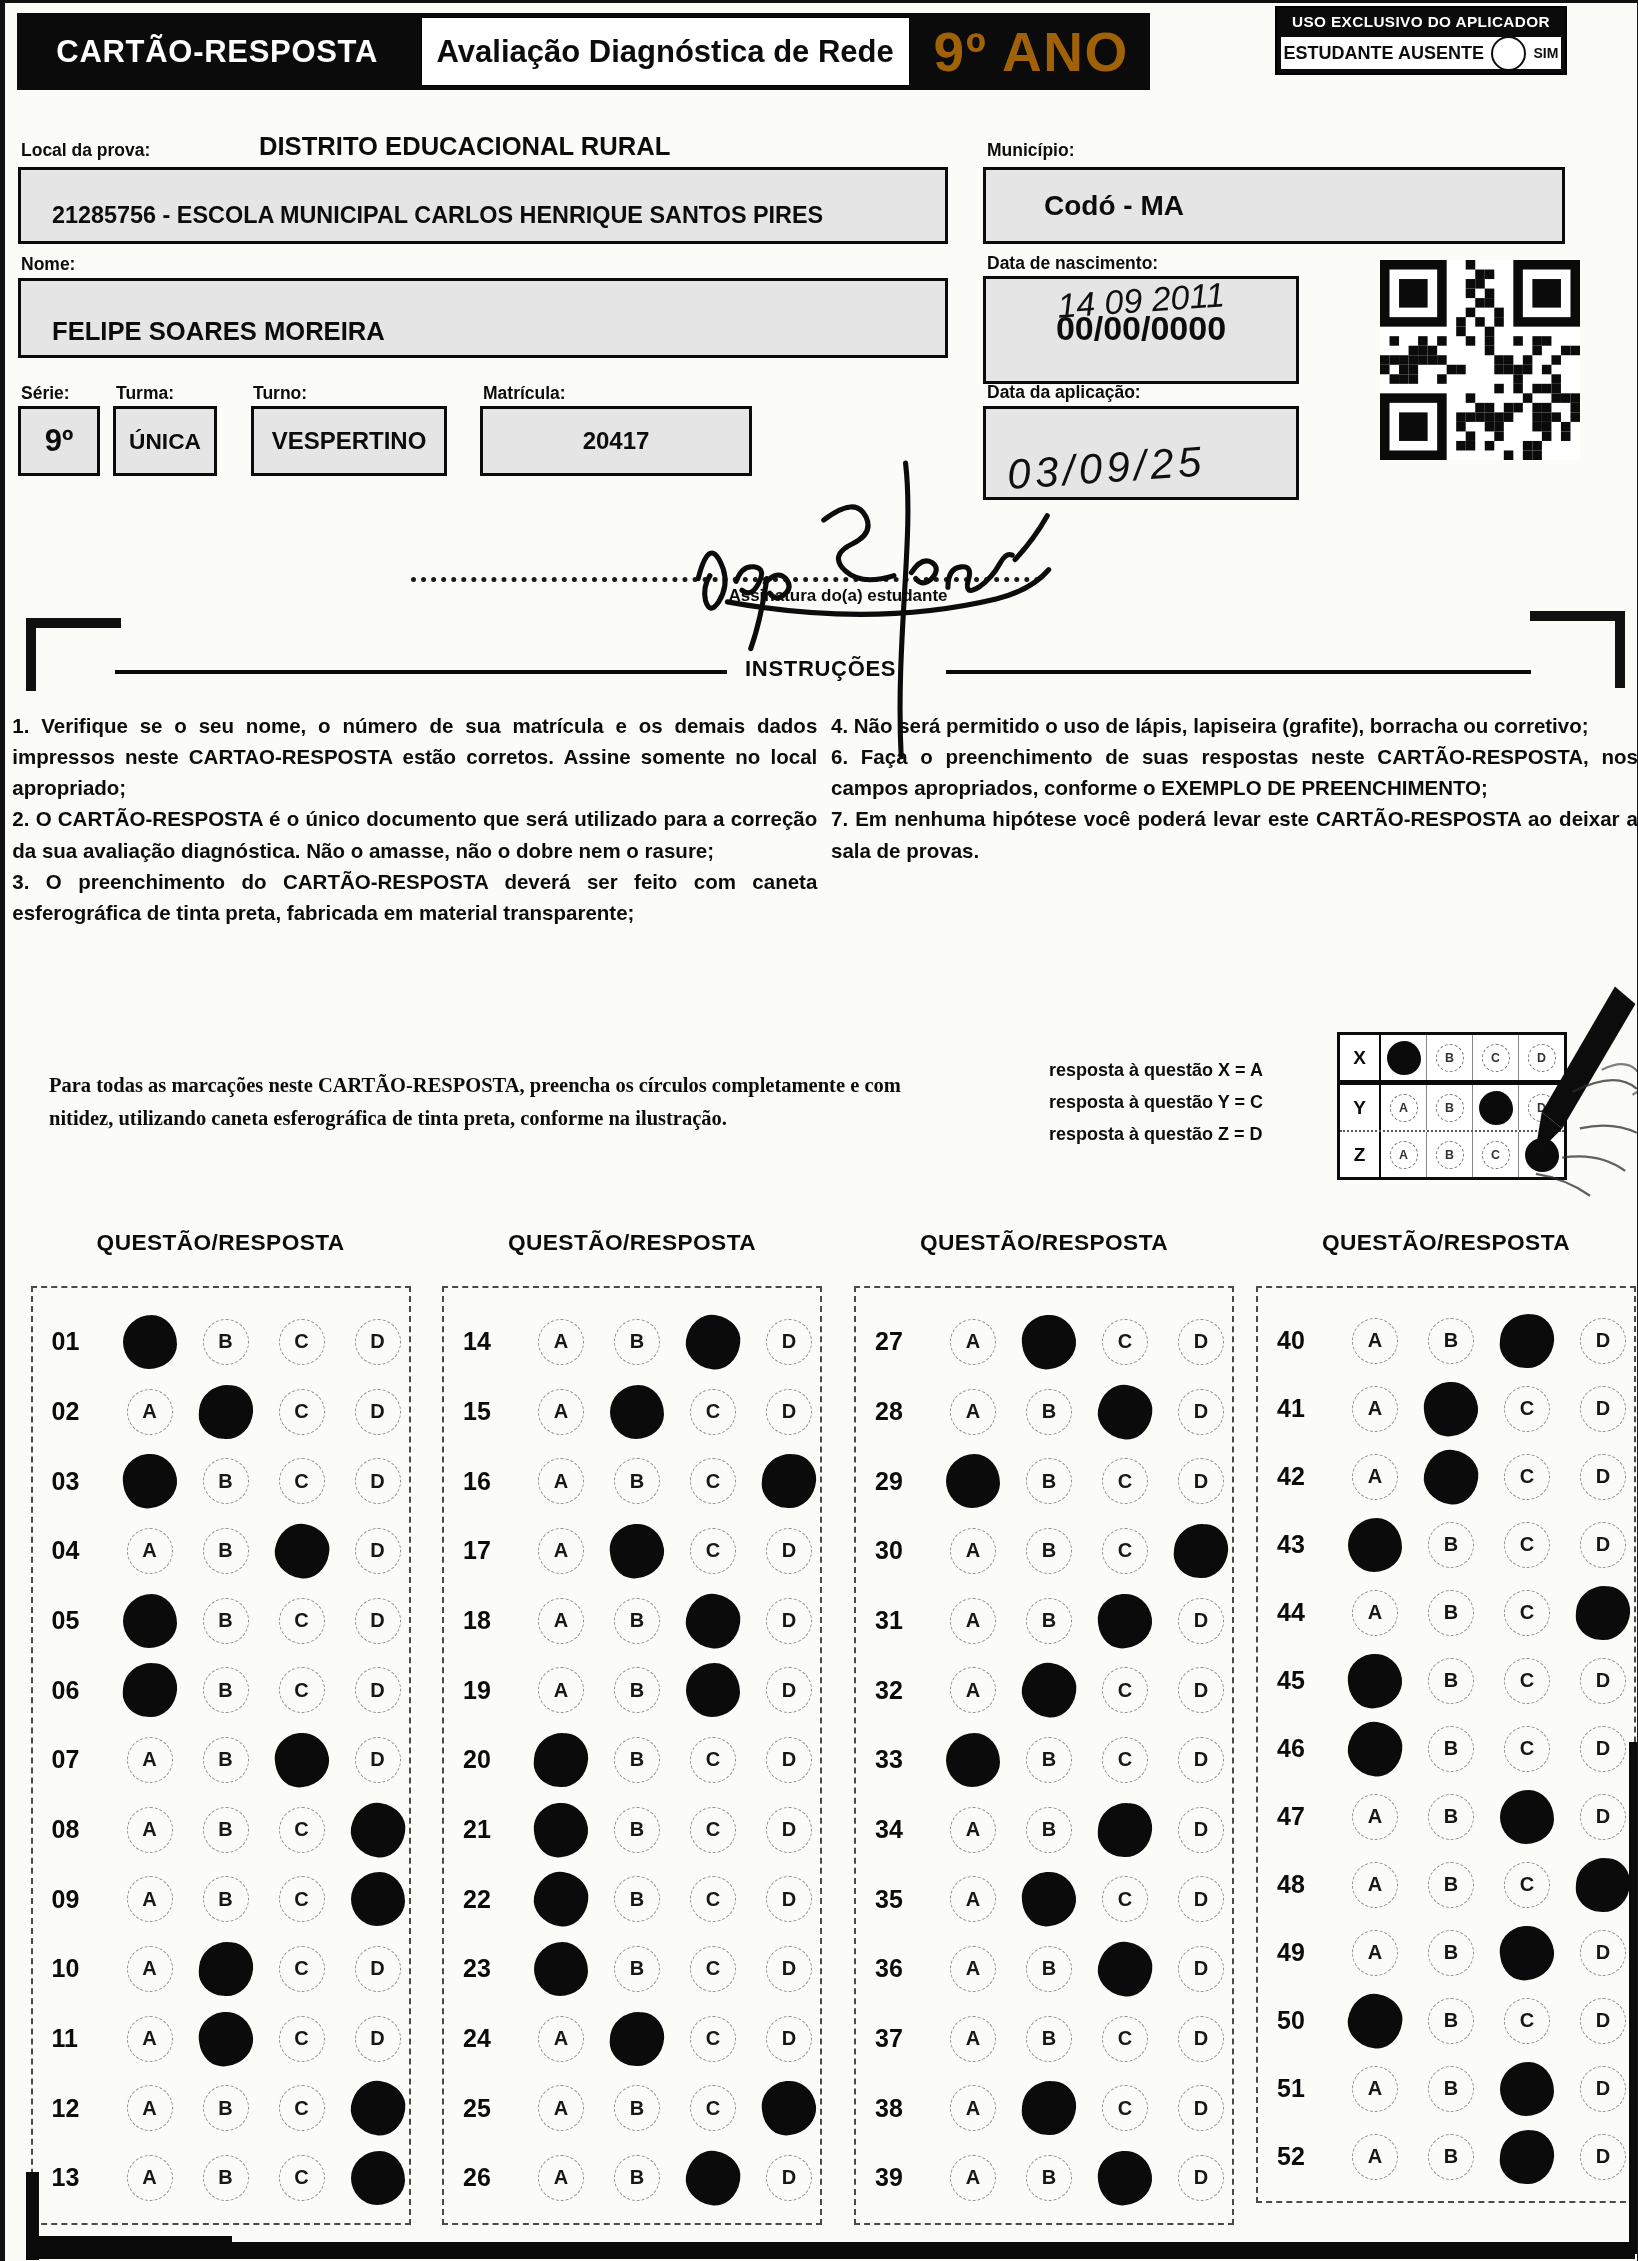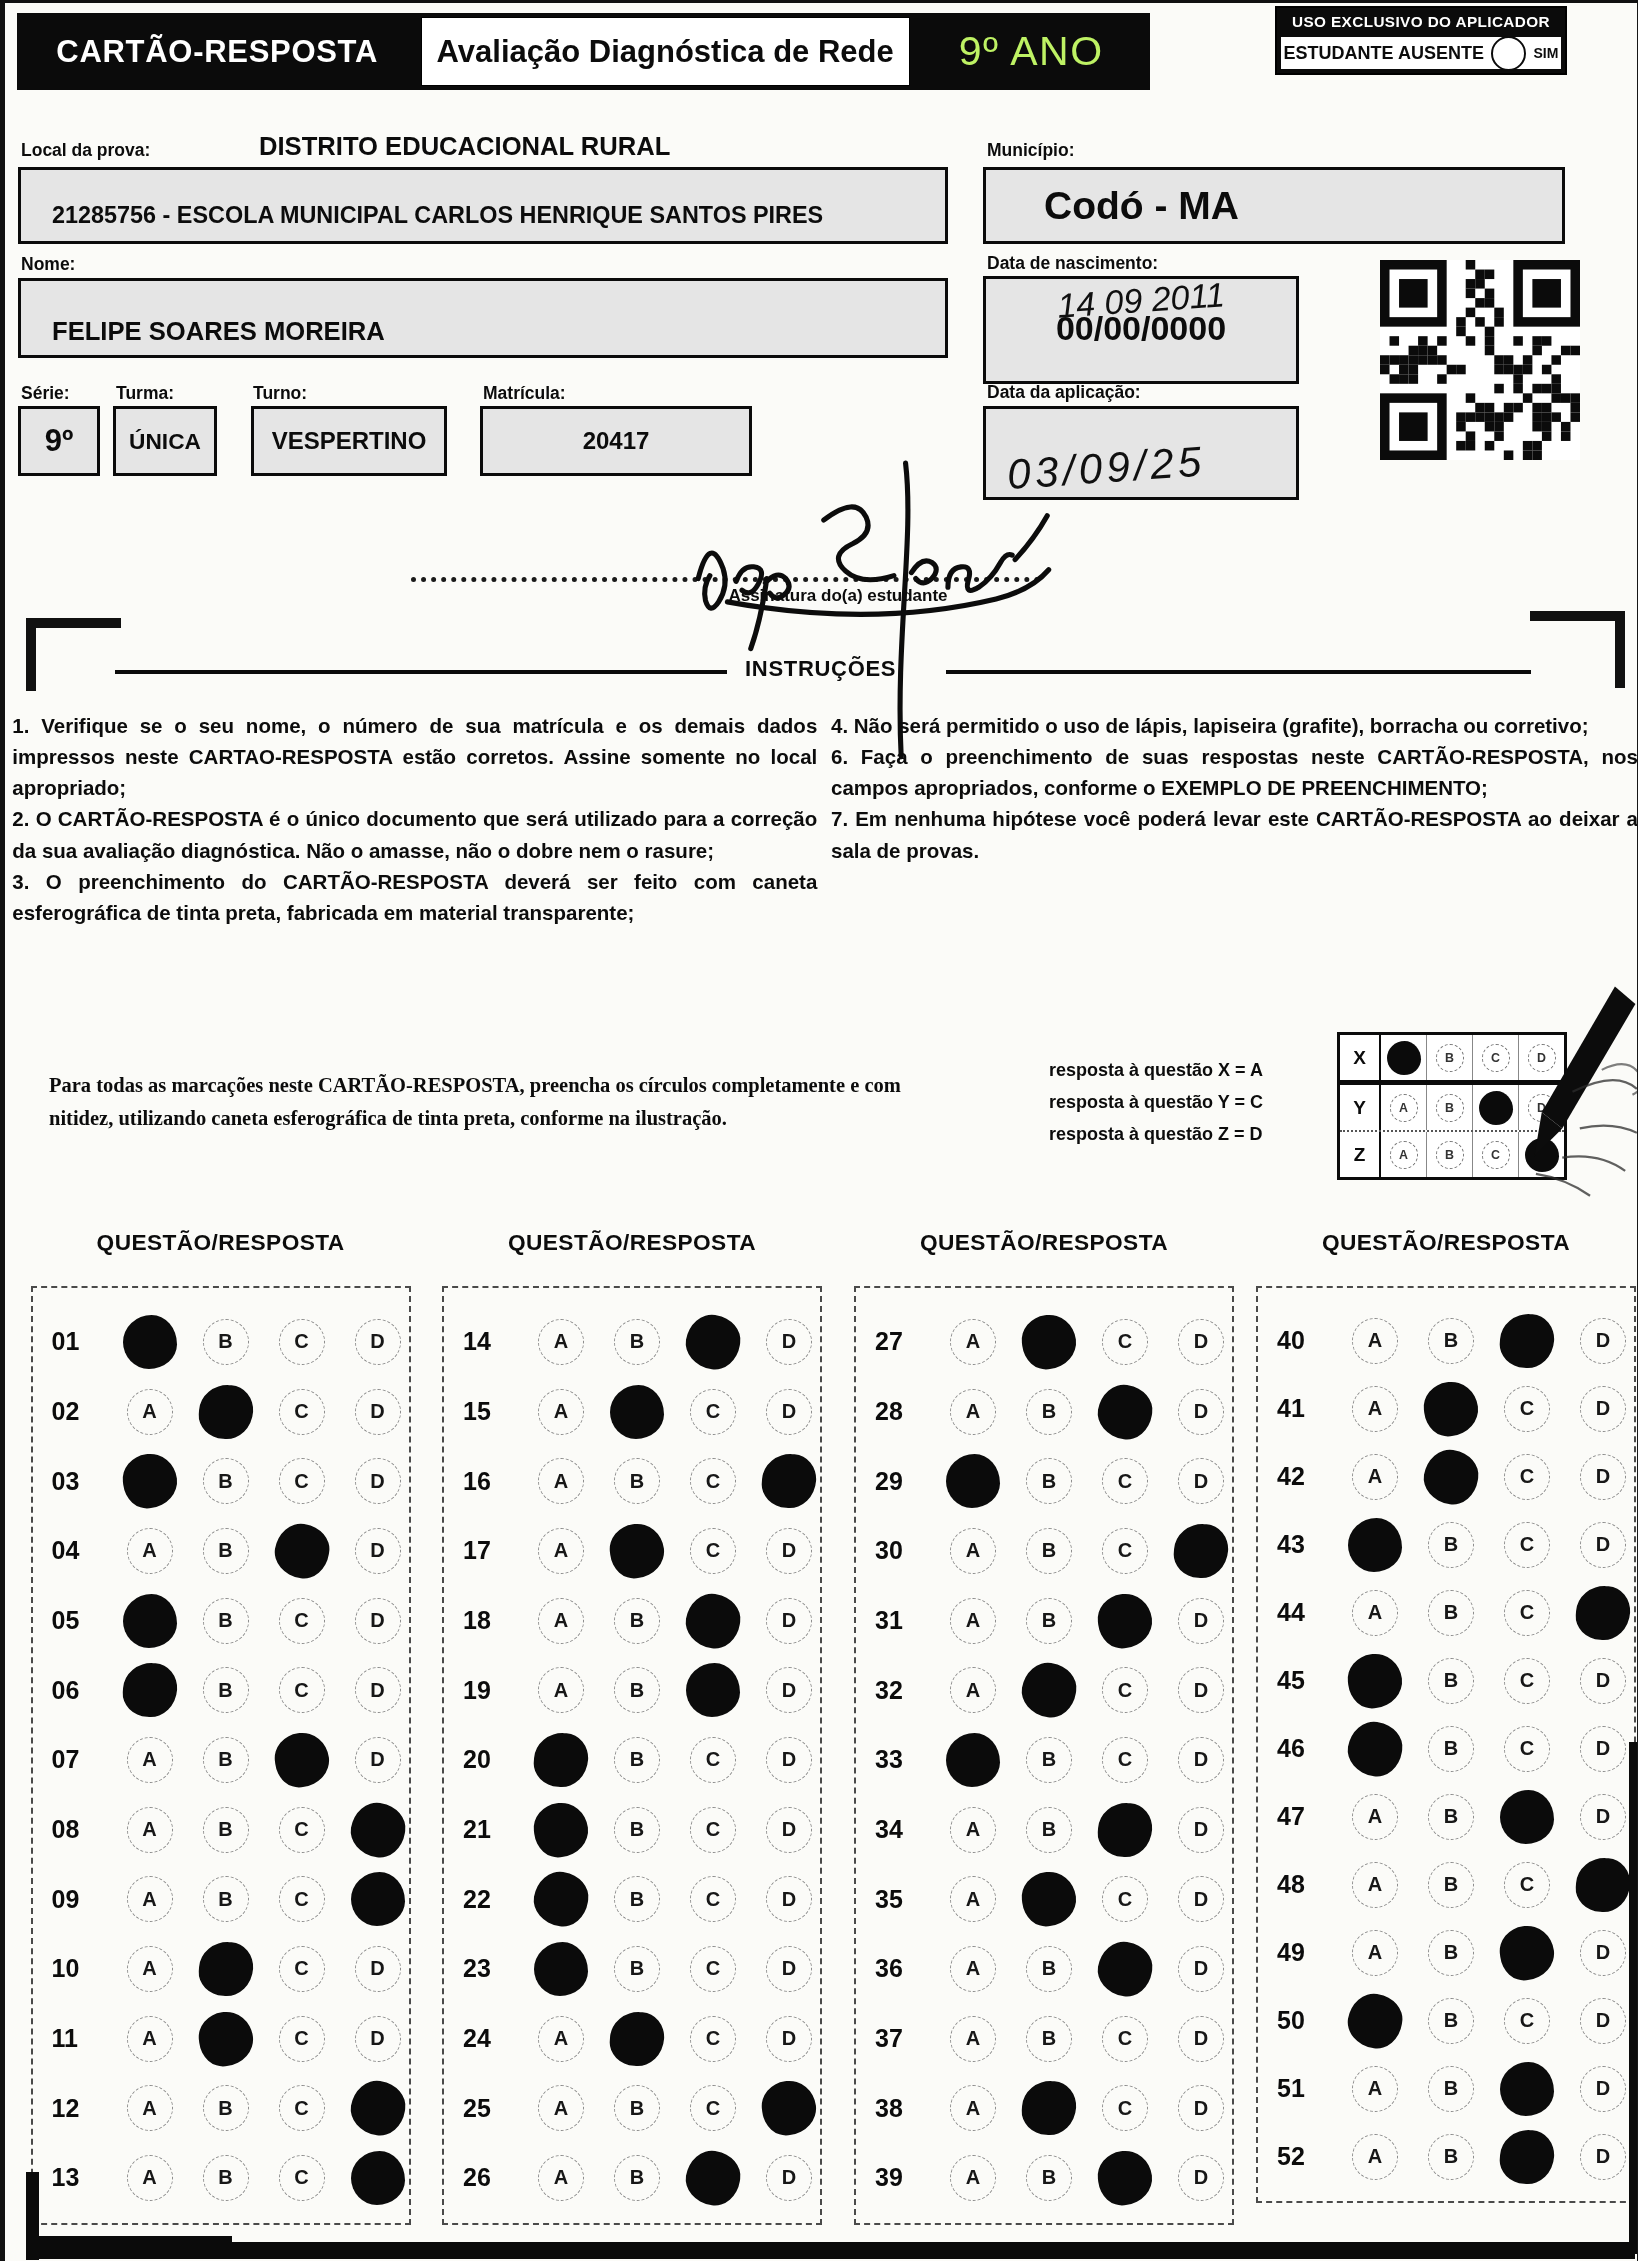--- a/index.html
+++ b/index.html
@@ -6,21 +6,21 @@
   .page{position:relative;width:1639px;height:2261px;background:#fbfbf8;color:#0c0c0c;
         font-family:"Liberation Sans",sans-serif;overflow:hidden;box-sizing:border-box;
         border-left:5.8px solid #111;border-top:3.7px solid #111;border-right:2.9px solid #161616;}
   .abs{position:absolute;}
   .box{position:absolute;border:3.7px solid #0b0b0b;background:#e5e5e5;box-sizing:border-box;}
   .lbl{position:absolute;font-weight:700;font-size:17.5px;}
   
   .hdr-band{position:absolute;left:11.7px;top:10px;width:1133px;height:77px;background:#0b0b0b;display:flex;}
   .hdr-card{width:401px;display:flex;align-items:center;justify-content:center;color:#fff;font-size:31px;font-weight:800;letter-spacing:0.7px;}
   .hdr-exam{flex:1;background:#fff;margin:3.7px 2.9px;border:1.5px solid #000;display:flex;align-items:center;justify-content:center;font-size:31px;font-weight:800;}
-  .hdr-grade{width:237px;display:flex;align-items:center;justify-content:center;color:#bef264;font-size:41px;font-weight:400;letter-spacing:1.5px;}
+  .hdr-grade{width:237px;display:flex;align-items:center;justify-content:center;color:#a16207;font-size:55px;font-weight:700;letter-spacing:1.5px;}
   .applicator{position:absolute;left:1270px;top:2.9px;width:292px;height:69px;background:#0b0b0b;border:2.2px solid #000;box-sizing:border-box;}
   .applicator .strip{height:29px;display:flex;align-items:center;justify-content:center;color:#fff;font-size:15.3px;font-weight:700;letter-spacing:0.4px;}
   .applicator .inner{position:absolute;left:3.7px;right:3.7px;top:29px;bottom:3.7px;background:#fff;display:flex;align-items:center;justify-content:center;gap:7.3px;}
   .applicator .inner .t1{font-size:18px;font-weight:800;}
   .absent-circle{width:31px;height:31px;border:2.9px solid #0b0b0b;border-radius:50%;display:inline-block;}
   .applicator .inner .t2{font-size:14px;font-weight:800;}
   
   .hand{font-style:italic;font-weight:400;color:#101010;white-space:nowrap;}
   
   .instr-col{position:absolute;font-size:20.5px;font-weight:700;text-align:justify;line-height:1.52;}
@@ -76,21 +76,21 @@
 
   <span class="lbl" style="left:16px;top:137px;">Local da prova:</span>
   <span class="abs" style="left:254px;top:129px;font-size:25.6px;font-weight:800;">DISTRITO EDUCACIONAL RURAL</span>
 
   <div class="box" style="left:13px;top:164px;width:930px;height:77px;display:flex;align-items:center;">
     <span style="padding-left:31px;padding-top:20.5px;font-size:23.4px;font-weight:800;">21285756 - ESCOLA MUNICIPAL CARLOS HENRIQUE SANTOS PIRES</span>
   </div>
 
   <span class="lbl" style="left:982px;top:137px;">Município:</span>
   <div class="box" style="left:978px;top:164px;width:582px;height:77px;display:flex;align-items:center;">
-    <span style="padding-left:58px;font-size:39px;font-weight:800;">Codó - MA</span>
+    <span style="padding-left:58px;font-size:28px;font-weight:800;">Codó - MA</span>
   </div>
 
   <span class="lbl" style="left:16px;top:251px;">Nome:</span>
   <div class="box" style="left:13px;top:275px;width:930px;height:80px;display:flex;align-items:flex-end;">
     <span style="padding-left:31px;padding-bottom:8.8px;font-size:25.6px;font-weight:800;">FELIPE SOARES MOREIRA</span>
   </div>
 
   <span class="lbl" style="left:982px;top:250px;">Data de nascimento:</span>
   <div class="box" style="left:978px;top:273px;width:316px;height:108px;text-align:center;">
     <div class="hand" style="font-size:34px;margin-top:1.5px;transform:rotate(-4deg);">14 09 2011</div>

